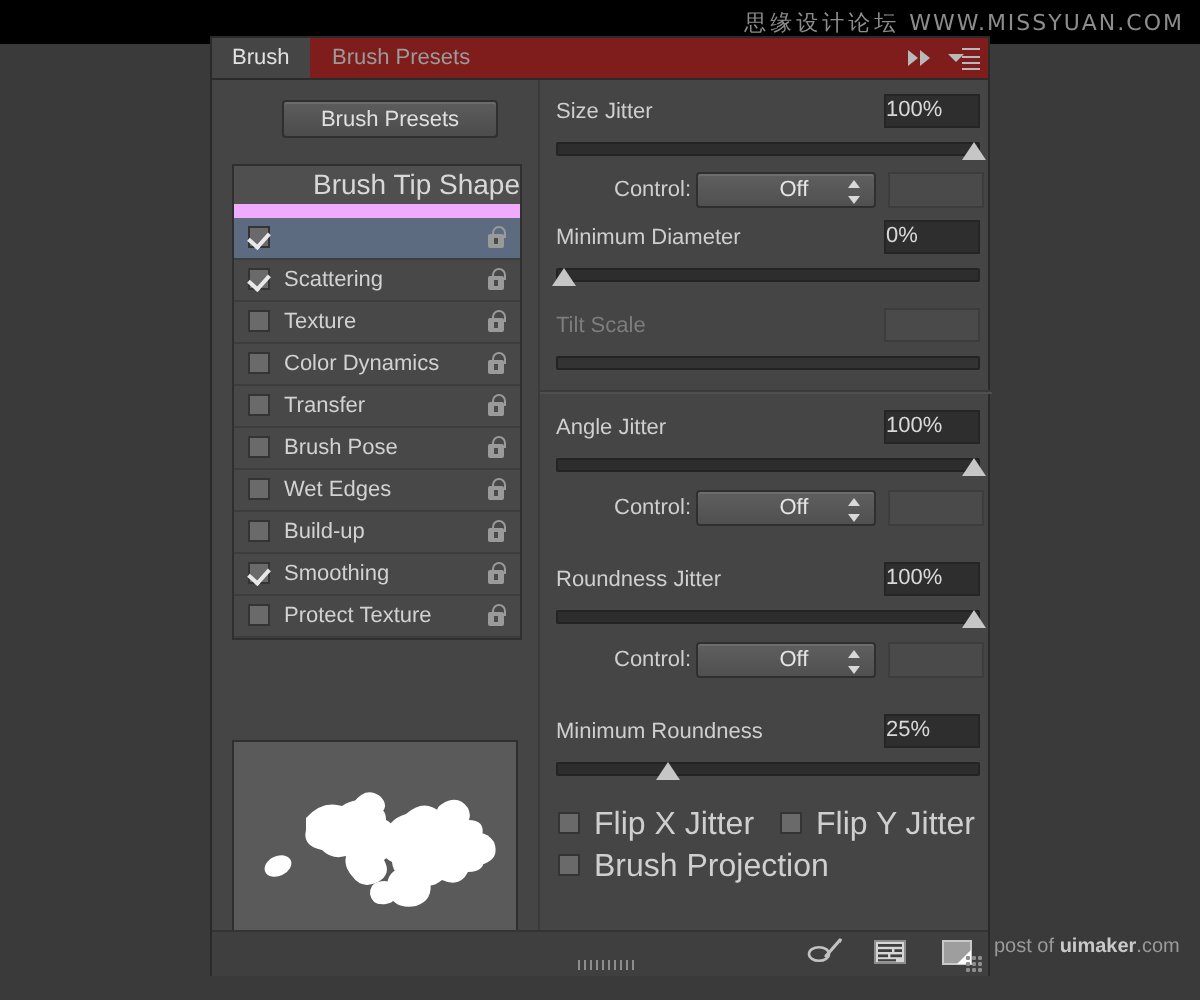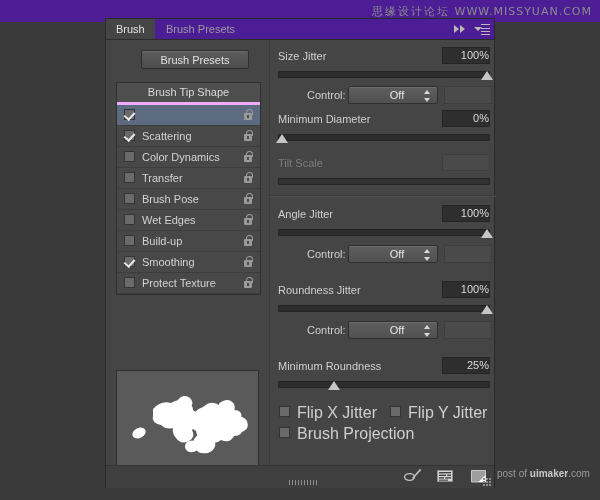--- a/index.html
+++ b/index.html
@@ -7,21 +7,21 @@
     width:600px;height:500px;overflow:hidden;
     background:#3a3a3a;
     font-family:"Liberation Sans","DejaVu Sans",sans-serif;
     -webkit-font-smoothing:none;
   }
   #root{position:relative;width:600px;height:500px;}
 
   
   .wm{
     position:absolute;top:0;left:0;width:600px;height:22px;
-    background:#4c1d95;
+    background:#000000;
     text-align:center;
   }
   .wm-text{
     position:absolute;top:4px;right:8px;
     font-size:11px;color:#8d8d8d;letter-spacing:1px;
     font-family:"DejaVu Sans",sans-serif;
     white-space:nowrap;
   }
   .wm-text .zh{letter-spacing:2px;}
   .post-credit{
@@ -34,21 +34,21 @@
   
   #panel{
     position:absolute;left:105px;top:18px;width:390px;height:470px;
     background:#454545;
     border:1px solid #2a2a2a;
     box-sizing:border-box;
   }
 
   
   .tabbar{
-    position:relative;height:20px;background:#4c1d95;
+    position:relative;height:20px;background:#7f1d1d;
     border-bottom:1px solid #2b2b2b;
   }
   .tab{
     position:absolute;top:0;height:20px;line-height:20px;
     font-size:11px;padding:0 10px;box-sizing:border-box;
     color:#9b9b9b;cursor:default;
   }
   .tab.active{
     background:#454545;color:#e2e2e2;
   }
@@ -99,23 +99,23 @@
     box-sizing:border-box;cursor:default;
     box-shadow:inset 0 1px 0 #6b6b6b;
   }
 
   
   .list{
     position:absolute;left:10px;top:42px;width:143px;
     border:1px solid #2f2f2f;background:#484848;
   }
   .list-head{
-    height:19px;line-height:19px;text-align:center;
-    font-size:11px;color:#d8d8d8;background:#4f4f4f;
-    border-bottom:3px solid #f0abfc;
+    height:19px;line-height:19px;text-align:right;
+    font-size:14px;color:#d8d8d8;background:#4f4f4f;
+    border-bottom:7px solid #f0abfc;
   }
   .row{
     position:relative;height:20px;line-height:20px;
     border-bottom:1px solid #3d3d3d;background:#484848;
     cursor:default;
   }
   .row.sel{background:#5c6b80;}
   .row .cb{
     position:absolute;left:7px;top:4px;width:11px;height:11px;
     background:#6a6a6a;border:1px solid #343434;box-sizing:border-box;
@@ -152,21 +152,21 @@
     background:#5a5a5a;border:1px solid #2f2f2f;box-sizing:border-box;
     overflow:hidden;
   }
   .lbl-r{
     position:absolute;font-size:11px;color:#cfcfcf;white-space:nowrap;
   }
   .lbl-r.dim{color:#7d7d7d;}
   .valbox{
     position:absolute;width:48px;height:17px;
     background:#2e2e2e;border:1px solid #252525;box-sizing:border-box;
-    color:#d9d9d9;font-size:11px;line-height:15px;text-align:right;
+    color:#d9d9d9;font-size:11px;line-height:15px;text-align:left;
   }
   .valbox.empty{background:#4a4a4a;border-color:#3d3d3d;}
   .track{
     position:absolute;height:7px;
     background:#2d2d2d;border:1px solid #232323;border-radius:1px;
     box-sizing:border-box;
   }
   .track.dimtrk{background:#333;}
   .thumb{
     position:absolute;width:0;height:0;
@@ -278,20 +278,28 @@
                 <span class="cb on"></span>
                 <span class="lbl">Shape Dynamics</span>
                 <span class="lock">
                   <span class="arc"></span>
                   <span class="shk"></span>
                 </span>
               </div>
               <div class="row">
                 <span class="cb on"></span>
                 <span class="lbl">Scattering</span>
+                <span class="lock">
+                  <span class="arc"></span>
+                  <span class="shk"></span>
+                </span>
+              </div>
+              <div class="row">
+                <span class="cb"></span>
+                <span class="lbl">Texture</span>
                 <span class="lock">
                   <span class="arc"></span>
                   <span class="shk"></span>
                 </span>
               </div>
               <div class="row">
                 <span class="cb"></span>
                 <span class="lbl">Color Dynamics</span>
                 <span class="lock">
                   <span class="arc"></span>

